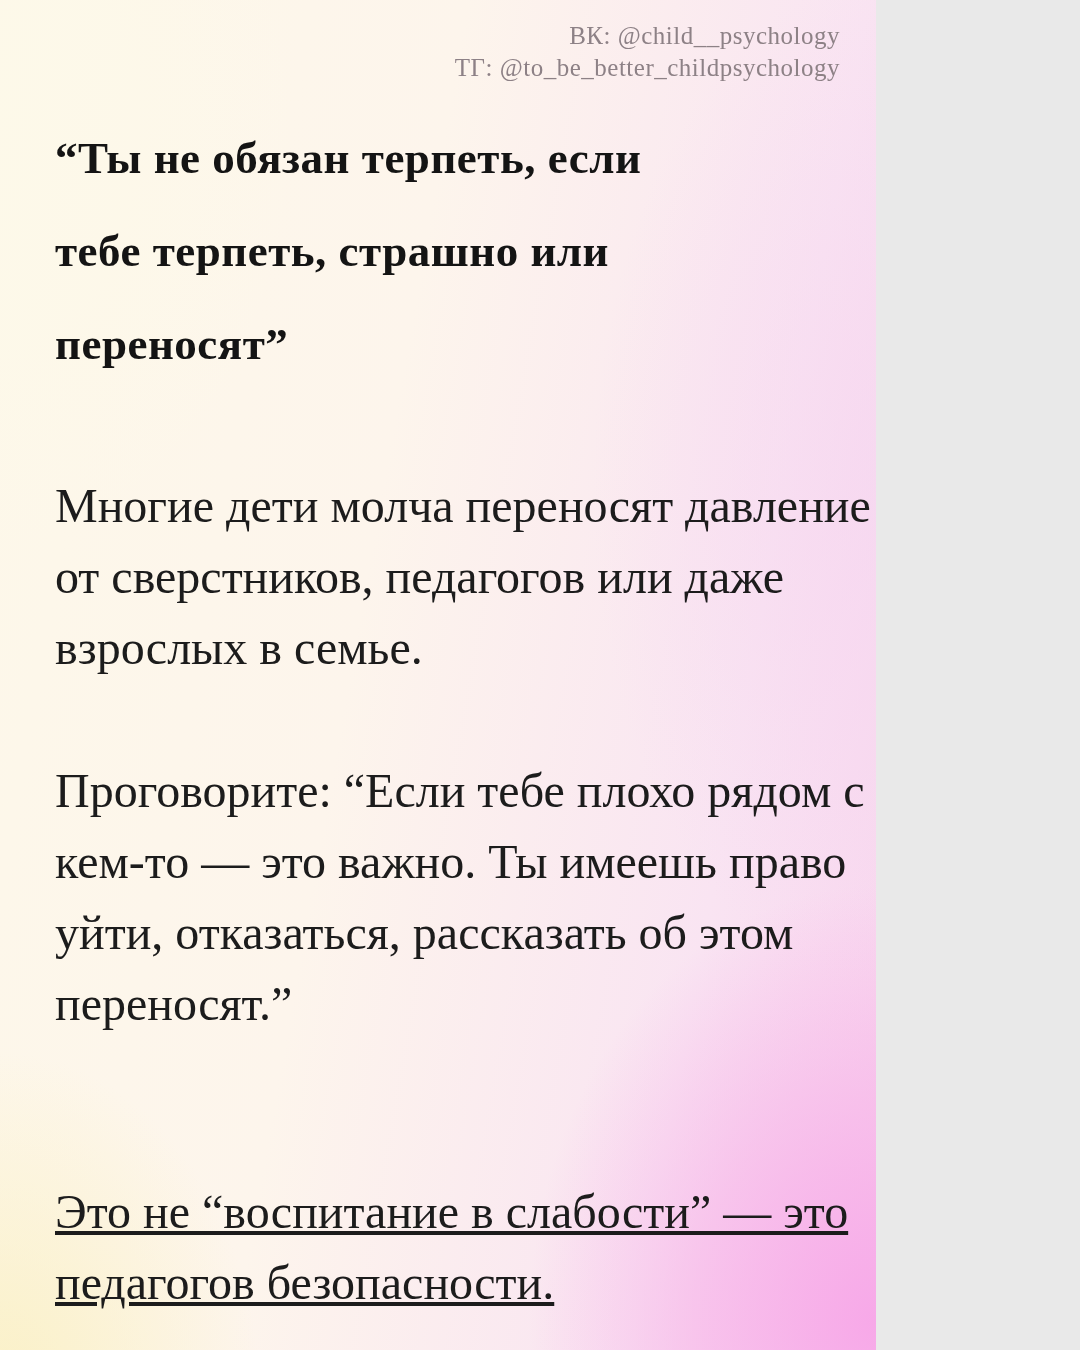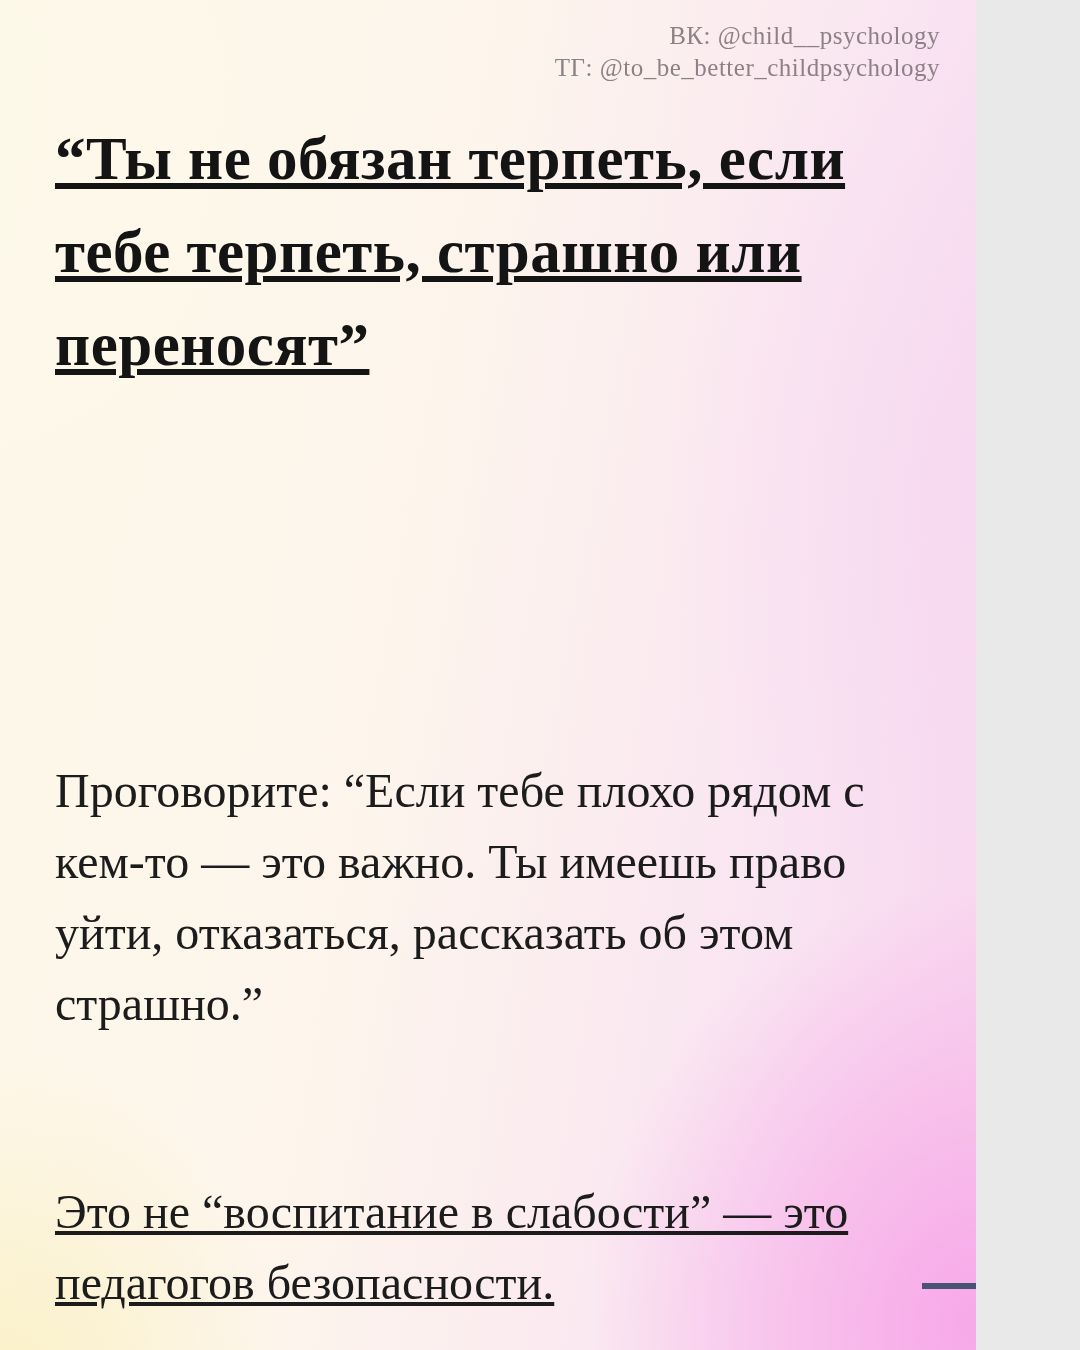--- a/index.html
+++ b/index.html
@@ -2,55 +2,55 @@
 <html><head>
 <meta charset="utf-8">
 <style>
   html, body {
     margin: 0;
     padding: 0;
     background: #e9e9e9;
   }
   .slide {
     position: relative;
-    width: 976px;
+    width: 856px;
     height: 1350px;
     overflow: hidden;
     font-family: "Liberation Serif", serif;
     background-color: #fdf4ec;
     background-image:
       radial-gradient(55% 45% at 100% 98%, rgba(247,166,232,0.95) 0%, rgba(247,174,232,0.55) 38%, rgba(247,174,232,0) 72%),
       radial-gradient(48% 42% at 0% 104%, rgba(250,240,195,0.95) 0%, rgba(250,240,195,0) 62%),
       radial-gradient(52% 55% at 104% 36%, rgba(246,214,240,0.75) 0%, rgba(246,214,240,0) 70%),
       radial-gradient(60% 50% at -4% 10%, rgba(253,249,233,1) 0%, rgba(253,249,233,0) 65%),
       linear-gradient(100deg, #fdf8e9 0%, #fdf5ec 42%, #f9e4f2 78%, #f8d4ee 100%);
+    padding-left: 20px;
   }
   .handles {
     position: absolute;
     top: 20px;
     right: 36px;
     text-align: right;
     font-size: 25px;
     line-height: 32px;
     color: #8d8186;
     letter-spacing: 0.5px;
     z-index: 2;
   }
   .title {
     position: absolute;
     left: 55px;
     top: 112px;
     width: 980px;
-    font-size: 61px;
+    font-size: 45px;
     line-height: 93px;
     font-weight: 700;
     color: #141414;
     letter-spacing: 0.5px;
     z-index: 2;
-    text-decoration: underline;
   }
   .para {
     position: absolute;
     left: 55px;
     width: 985px;
     font-size: 48px;
     line-height: 71px;
     font-weight: 400;
     color: #1c1c1c;
     z-index: 2;
@@ -92,26 +92,31 @@
     <div>ТГ: @to_be_better_childpsychology</div>
   </div>
 
   <div class="title">
     <div>“Ты не обязан терпеть, если</div>
     <div>тебе терпеть, страшно или</div>
     <div>переносят”</div>
   </div>
 
 
+  <div class="para p1">
+    <div>Многие дети молча переносят давление</div>
+    <div>от сверстников, педагогов или даже</div>
+    <div>взрослых в семье.</div>
+  </div>
 
   <div class="para p2">
     <div><span>Проговорите: </span><span class="quote-italic">“Если тебе плохо рядом с</span></div>
     <div class="quote-italic">кем-то — это важно. Ты имеешь право</div>
     <div class="quote-italic">уйти, отказаться, рассказать об этом</div>
-    <div class="quote-italic">страшно.”</div>
+    <div class="quote-italic">переносят.”</div>
   </div>
 
   <div class="para p3">
     <div>Это не “воспитание в слабости” — это</div>
     <div>педагогов безопасности.</div>
   </div>
 
   <svg class="next-arrow" viewBox="0 0 124 64" xmlns="http://www.w3.org/2000/svg">
     <line x1="4" y1="32" x2="114" y2="32" stroke="#4a5376" stroke-width="6"></line>
     <polyline points="76,6 118,32 76,58" fill="none" stroke="#4a5376" stroke-width="6"></polyline>

